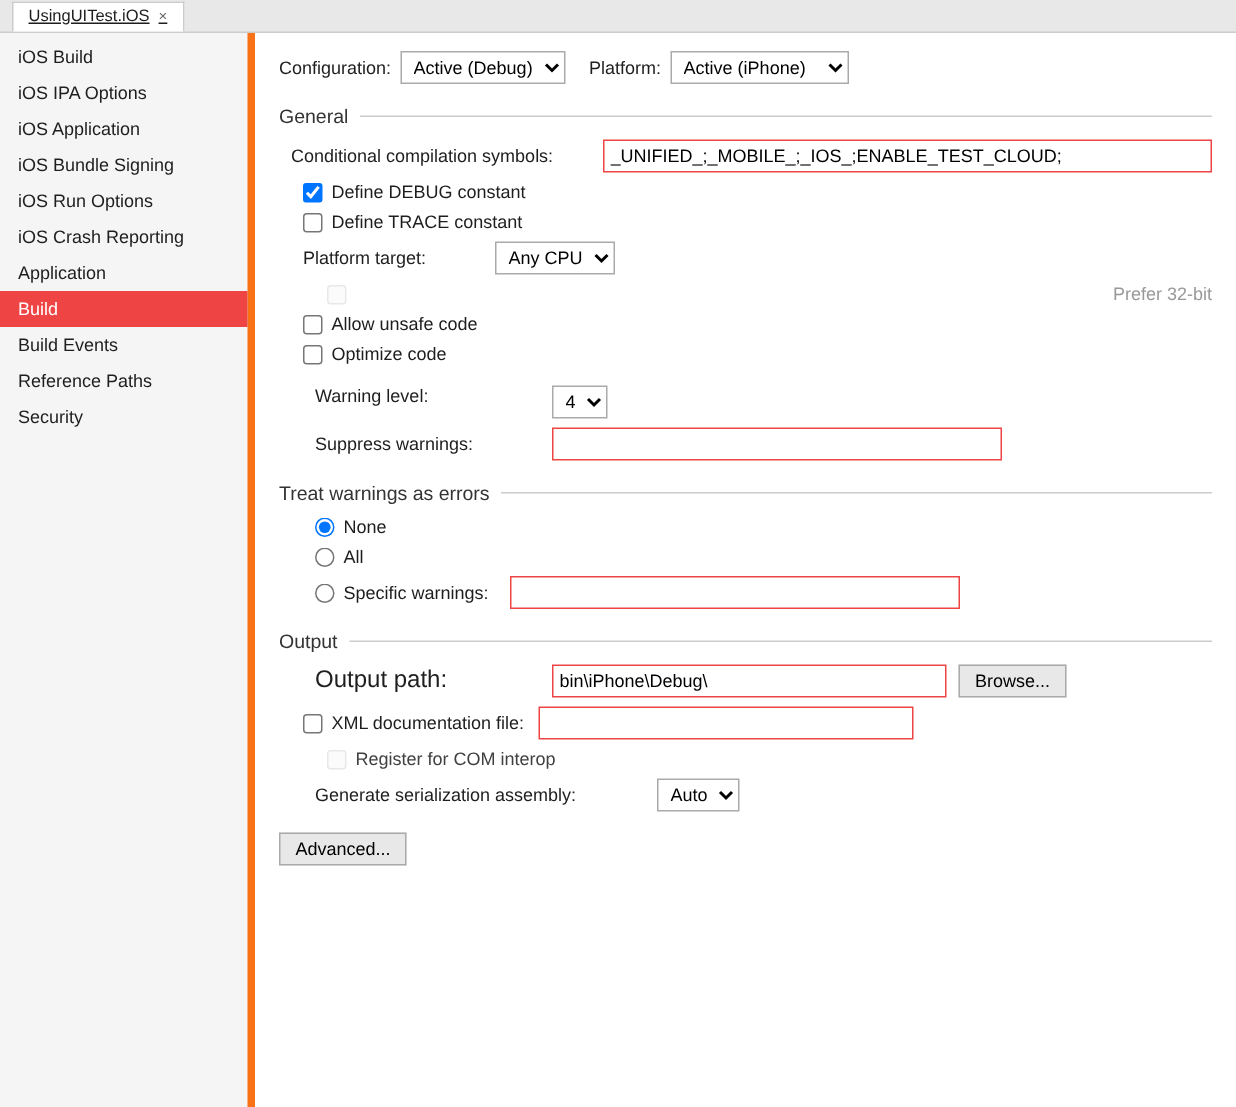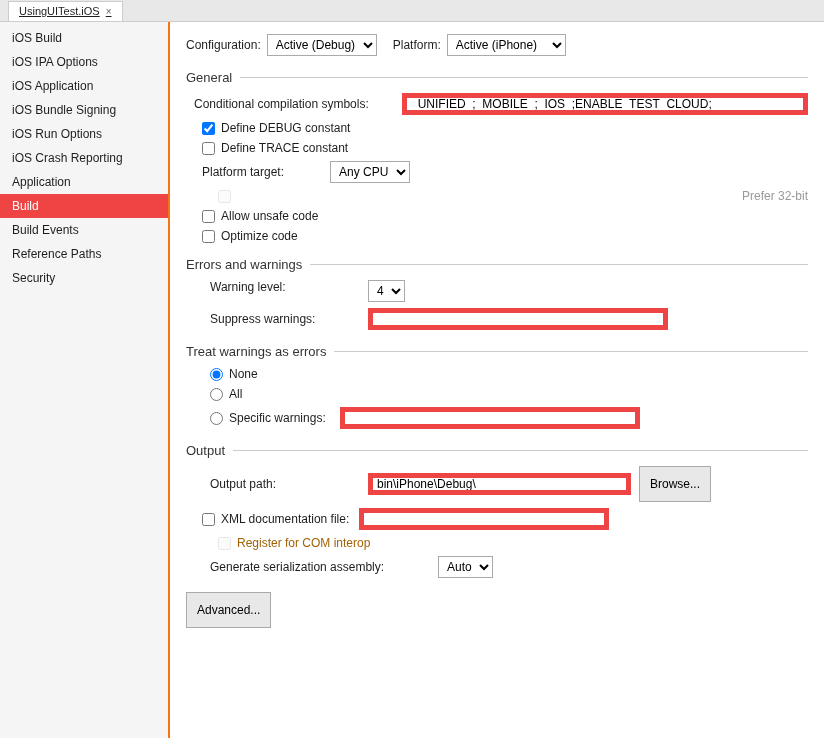--- a/index.html
+++ b/index.html
@@ -44,21 +44,21 @@
     
     .main-layout {
       display: flex;
       height: calc(738px - 22px);
     }
 
     
     .sidebar {
       width: 170px;
       background: #f5f5f5;
-      border-right: 2px solid #f97316;
+      border-right: 5px solid #f97316;
       padding-top: 4px;
       flex-shrink: 0;
     }
     .sidebar-item {
       padding: 5px 12px;
       cursor: pointer;
       font-size: 12px;
       color: #1e1e1e;
       white-space: nowrap;
     }
@@ -124,21 +124,21 @@
       font-size: 12px;
       flex: 1;
       height: 22px;
       max-width: 420px;
       outline: none;
     }
 
     input[type="text"] {
       font-size: 12px;
       padding: 2px 4px;
-      border: 5px solid #ef4444;
+      border: 1px solid #ef4444;
       height: 22px;
     }
 
     .checkbox-row {
       display: flex;
       align-items: center;
       gap: 6px;
       margin-bottom: 6px;
       padding-left: 16px;
     }
@@ -190,21 +190,21 @@
       margin-bottom: 6px;
       padding-left: 24px;
     }
 
     .btn {
       font-size: 12px;
       padding: 3px 10px;
       border: 1px solid #aaa;
       background: #e8e8e8;
       cursor: pointer;
-      height: 36px;
+      height: 22px;
       display: flex;
       align-items: center;
     }
 
     .advanced-row {
       display: flex;
       justify-content: flex-start;
       padding-right: 4px;
       margin-top: 10px;
     }
@@ -317,23 +317,20 @@
         <label for="allowUnsafe">Allow unsafe code</label>
       </div>
 
       <div class="checkbox-row">
         <input type="checkbox" id="optimizeCode" style="">
         <label for="optimizeCode">Optimize code</label>
       </div>
     </div>
 
     <div class="section-group">
-      <div class="section-header">
-        <span>Errors and warnings</span>
-      </div>
 
       <div class="warning-row">
         <span class="warning-label">Warning level:</span>
         <select>
           <option>4</option>
           <option>0</option>
           <option>1</option>
           <option>2</option>
           <option>3</option>
         </select>
@@ -366,34 +363,34 @@
         <input type="text" style="width: 300px; margin-left: 8px;">
       </div>
     </div>
 
     <div class="section-group">
       <div class="section-header">
         <span>Output</span>
       </div>
 
       <div class="output-row">
-        <span style="min-width:150px; font-size:12px;">Output path:</span>
+        <span style="min-width:150px; font-size:16px;">Output path:</span>
         <input type="text" value="bin\iPhone\Debug\" style="width: 263px;">
         <button class="btn">Browse...</button>
       </div>
 
       <div class="checkbox-row">
         <input type="checkbox" id="xmlDoc" style="">
         <label for="xmlDoc">XML documentation file:</label>
         <input type="text" style="width: 250px; margin-left: 4px;">
       </div>
 
       <div class="checkbox-row disabled" style="padding-left:32px;">
         <input type="checkbox" id="comInterop" disabled="" style="">
-        <label for="comInterop" style="color:#a16207;">Register for COM interop</label>
+        <label for="comInterop" style="color:#404040;">Register for COM interop</label>
       </div>
 
       <div class="output-row">
         <span style="min-width:220px; font-size:12px;">Generate serialization assembly:</span>
         <select>
           <option>Auto</option>
           <option>On</option>
           <option>Off</option>
         </select>
       </div>

